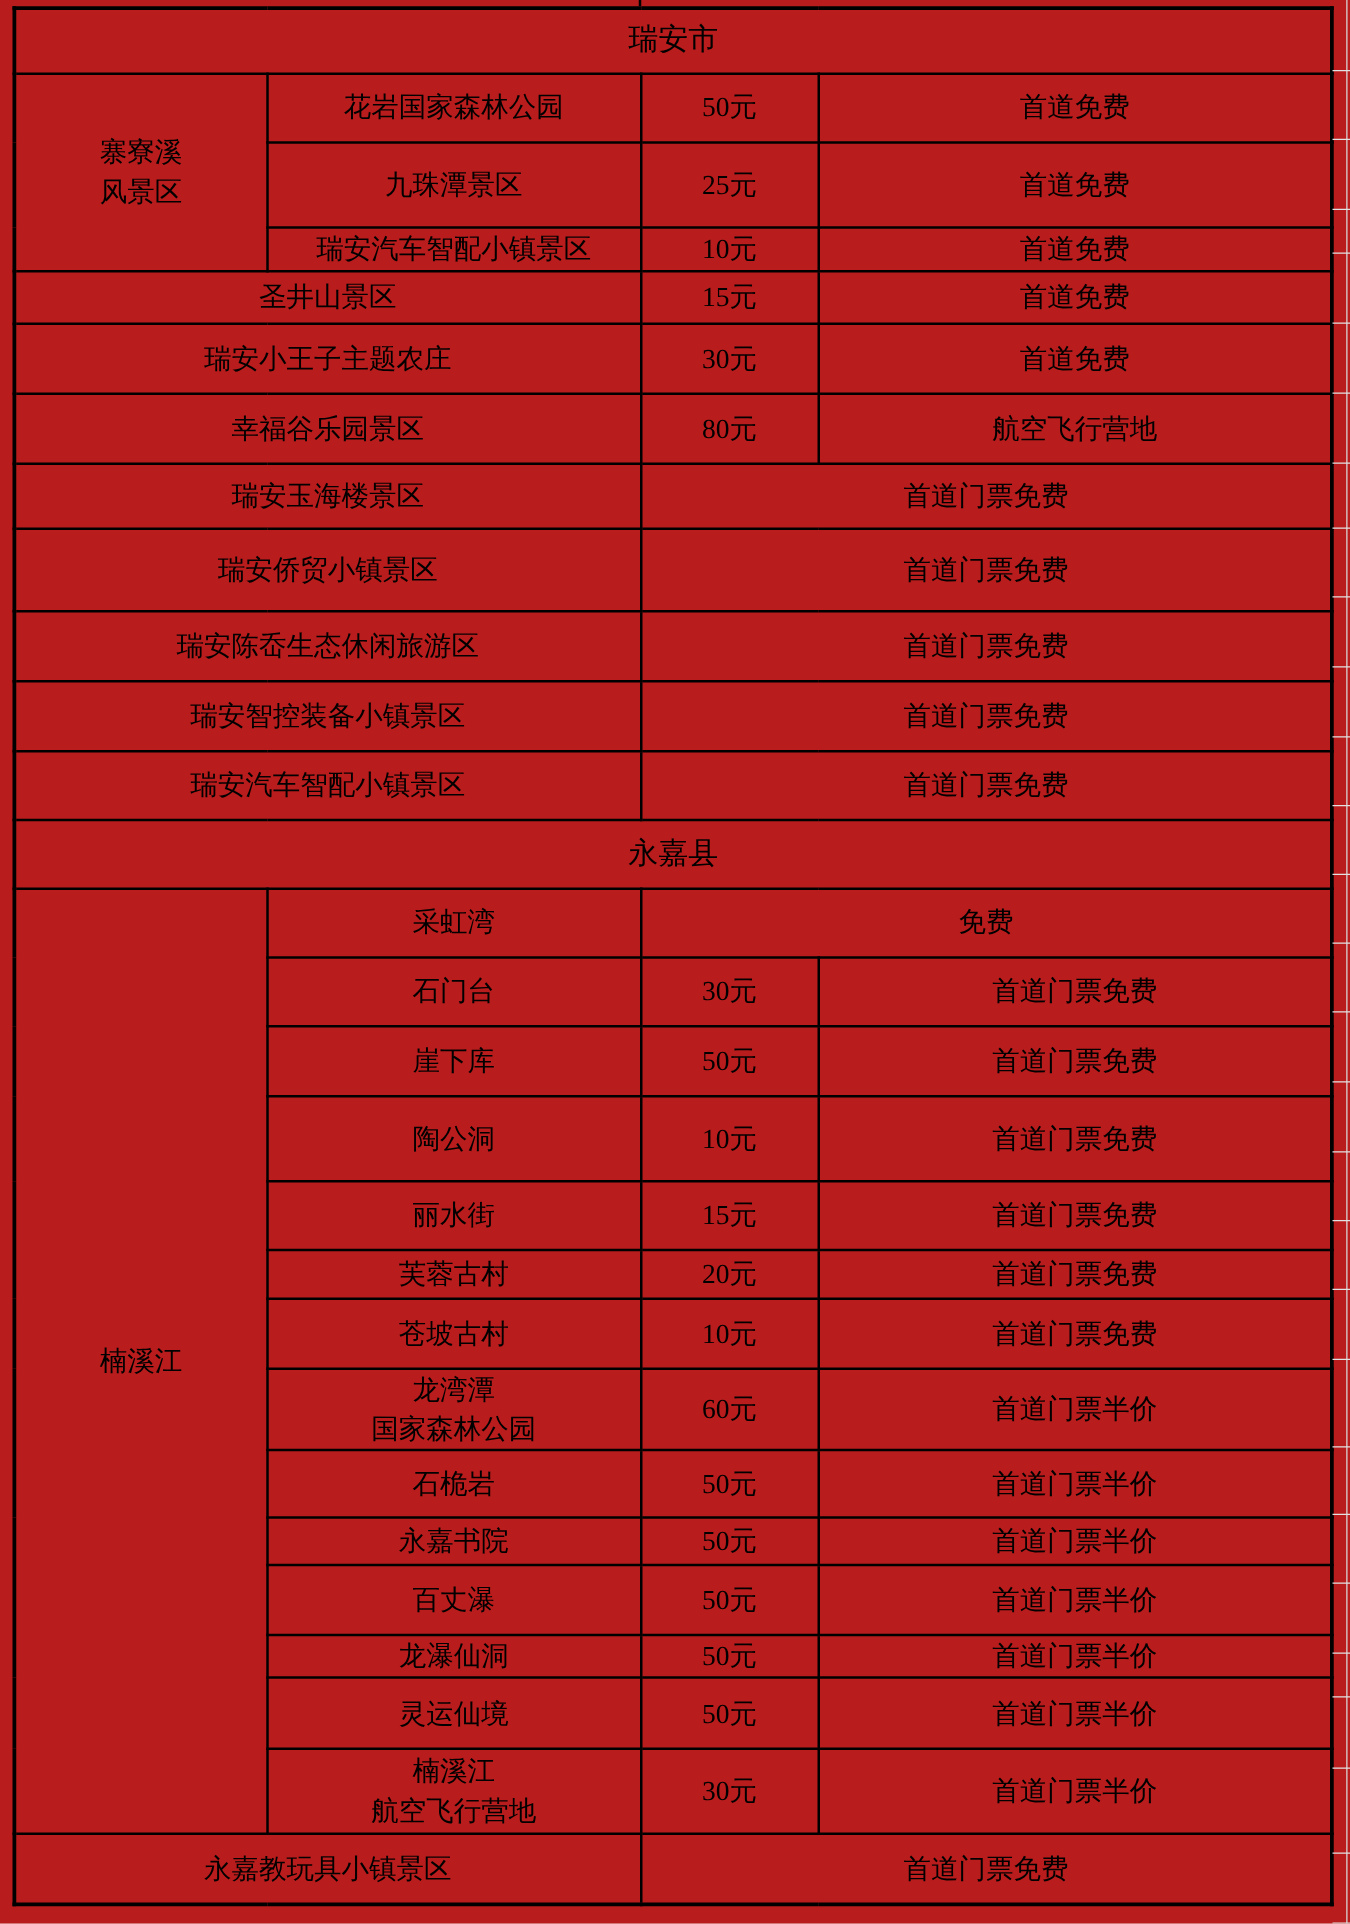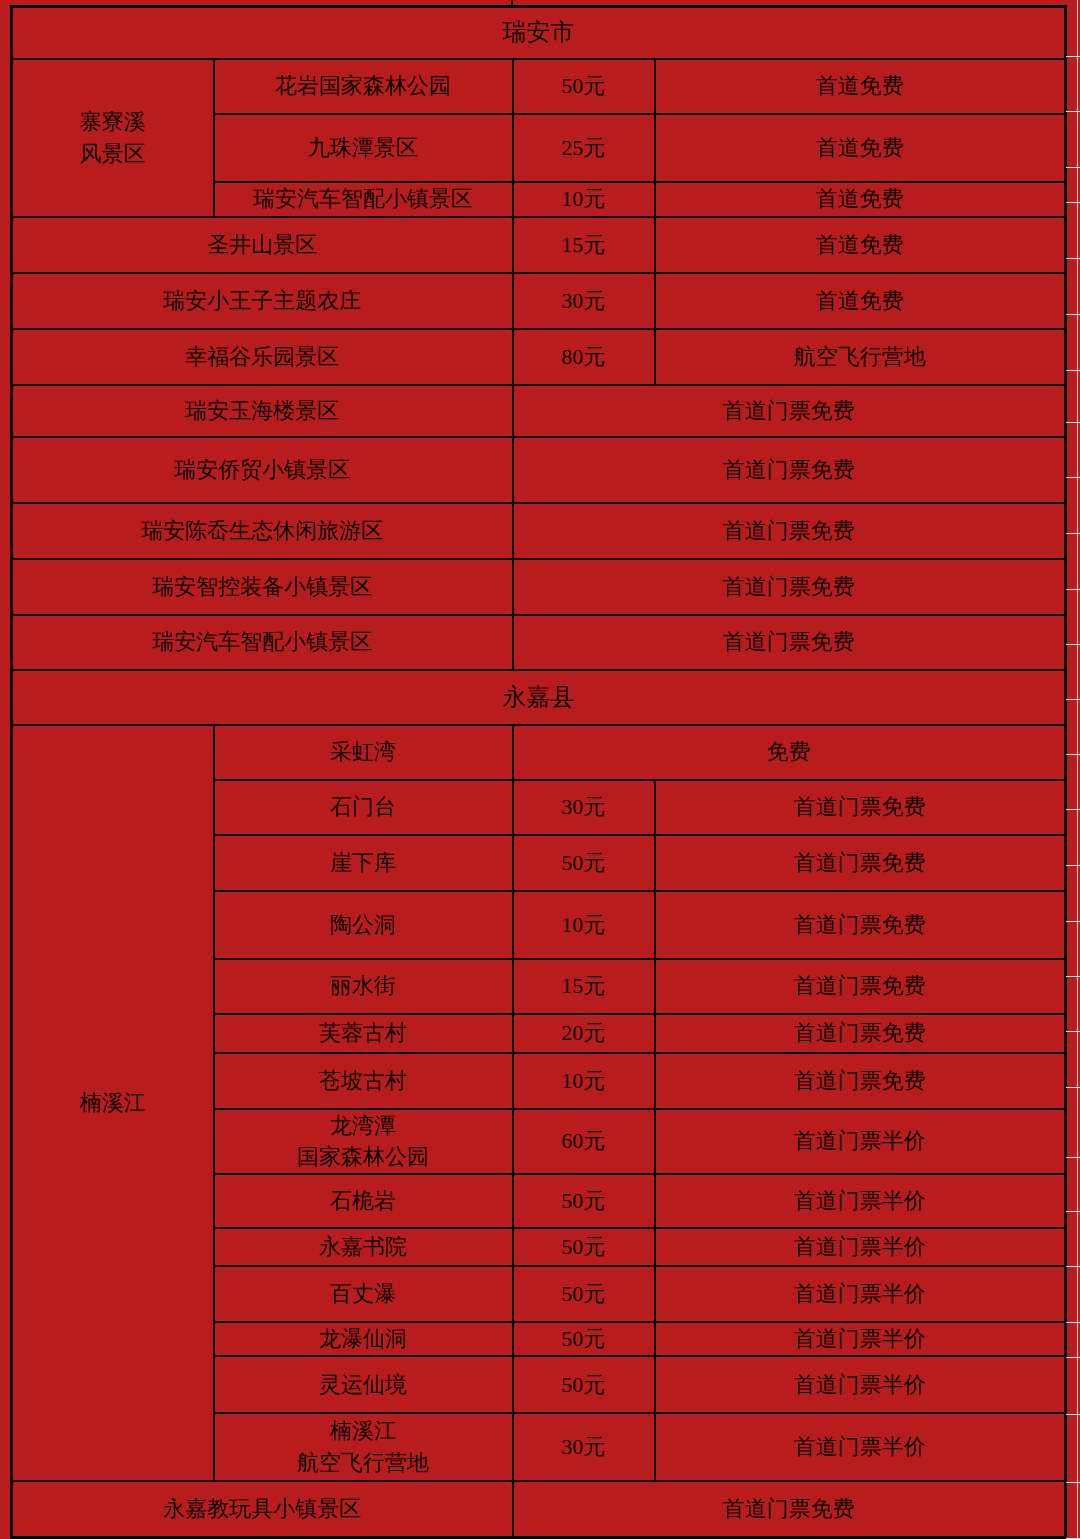--- a/index.html
+++ b/index.html
@@ -86,21 +86,21 @@
       <td>九珠潭景区</td>
       <td>25元</td>
       <td>首道免费</td>
     </tr>
     <tr style="height:35px">
       <td>瑞安汽车智配小镇景区</td>
       <td>10元</td>
       <td>首道免费</td>
     </tr>
 
-    <tr style="height:56px">
+    <tr style="height:42px">
       <td colspan="2">圣井山景区</td>
       <td>15元</td>
       <td>首道免费</td>
     </tr>
     <tr style="height:56px">
       <td colspan="2">瑞安小王子主题农庄</td>
       <td>30元</td>
       <td>首道免费</td>
     </tr>
     <tr style="height:56px">

